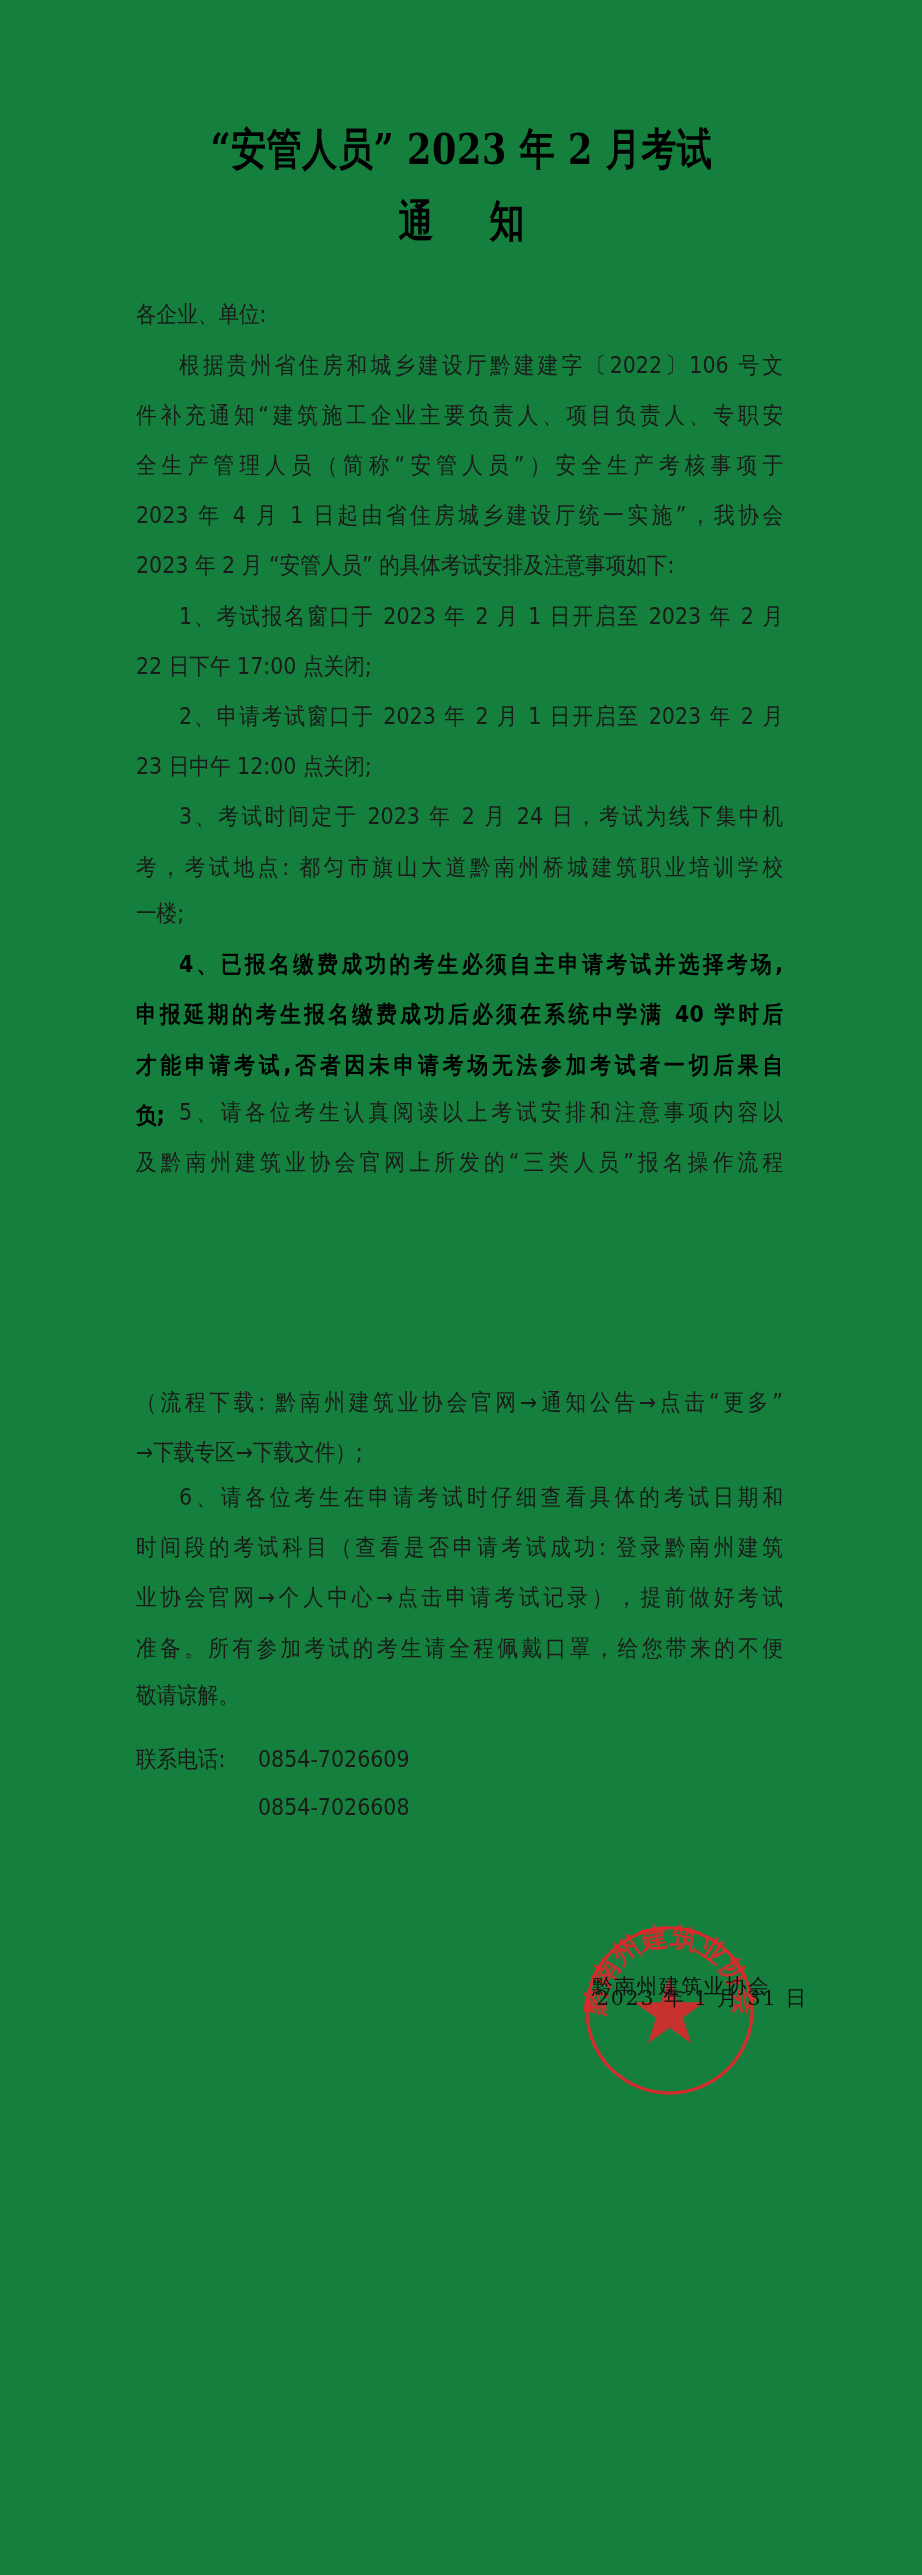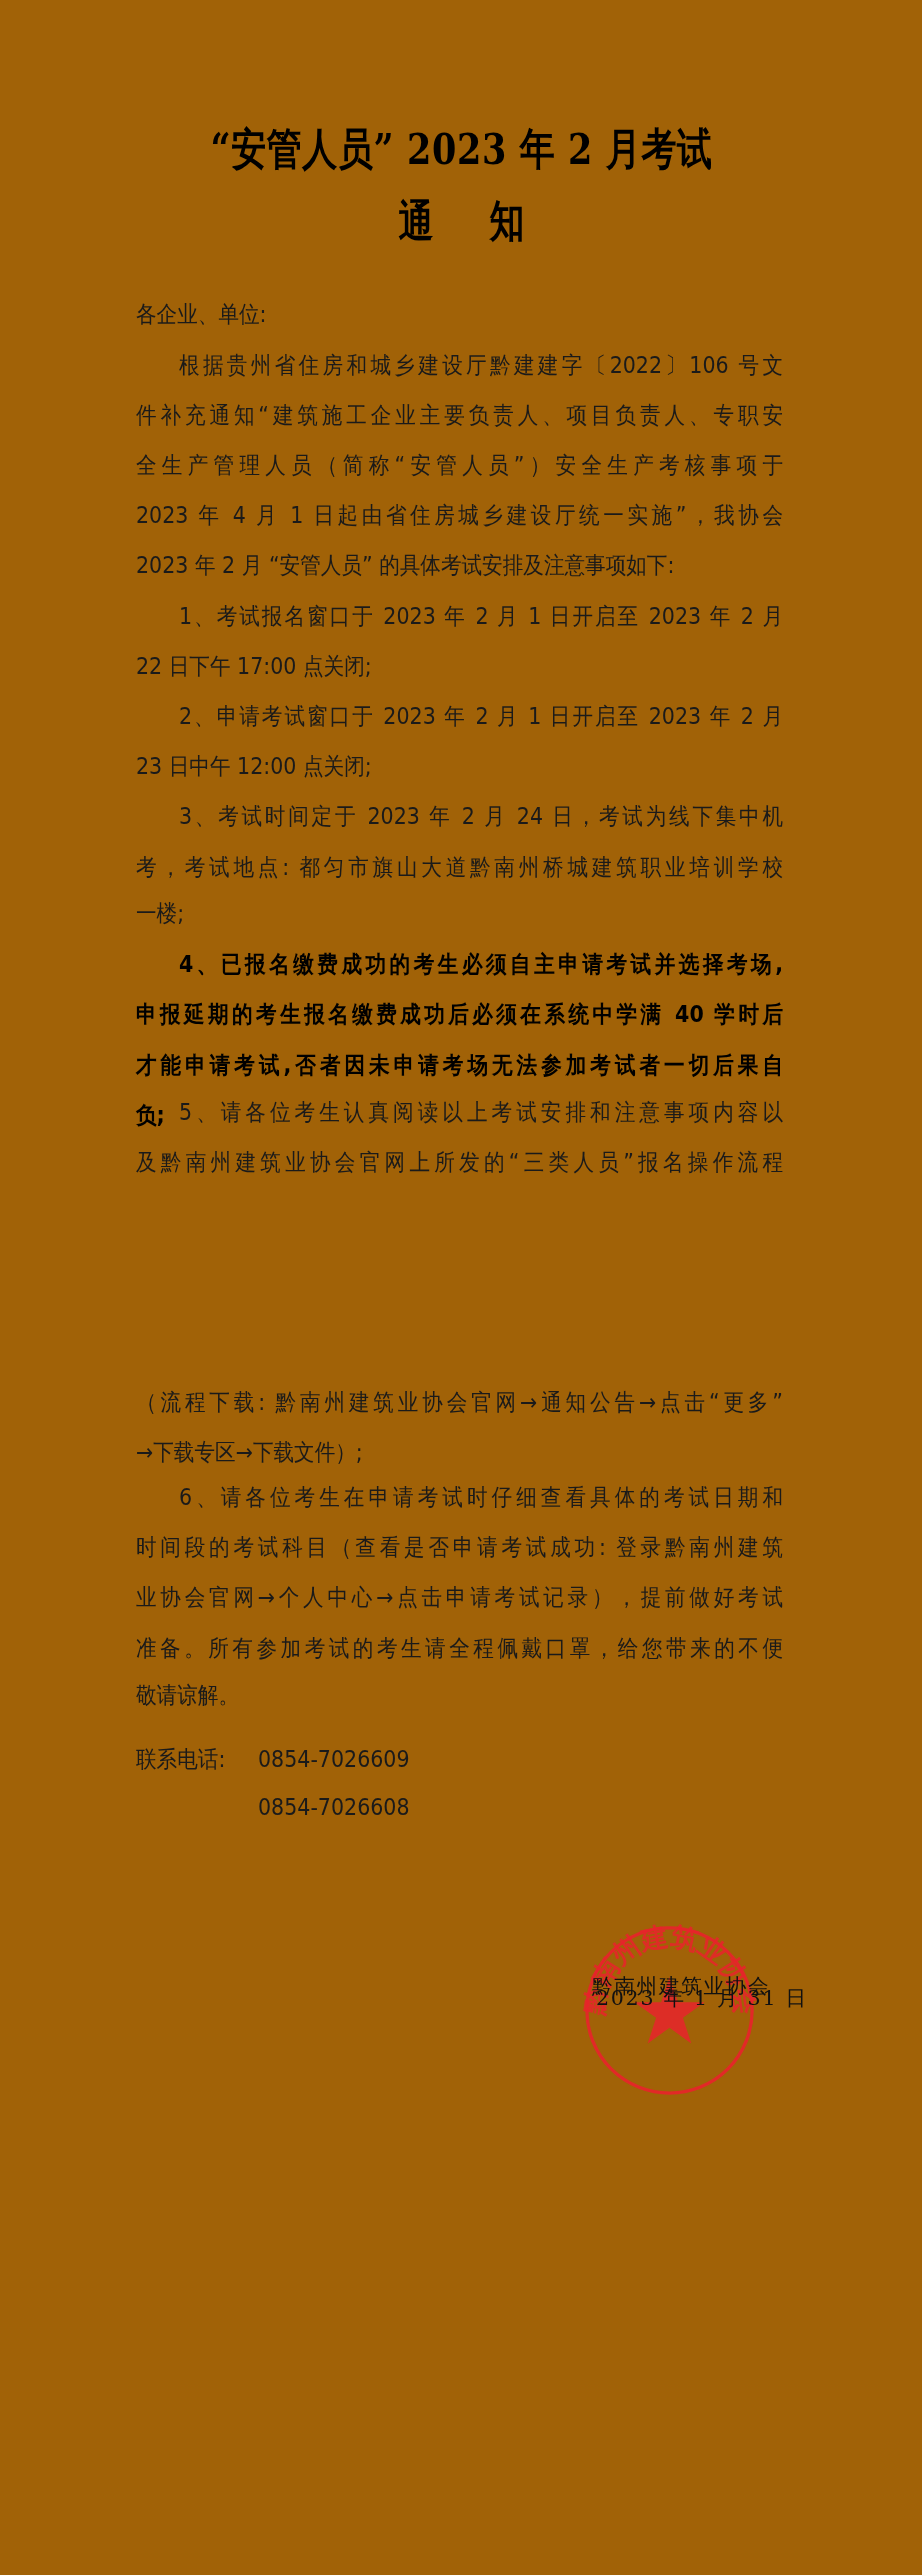--- a/index.html
+++ b/index.html
@@ -1,17 +1,17 @@
 <!DOCTYPE html>
 <html style="font-size:9px"><head>
 <meta charset="utf-8">
 <style>
   html, body { margin: 0; padding: 0; background: #ffffff; }
   body { width: 923px; height: 2576px; position: relative; overflow: hidden; }
-  .page { position: absolute; left: 0; top: 0; width: 923px; height: 2576px; background: #a16207; }
+  .page { position: absolute; left: 0; top: 0; width: 923px; height: 2576px; background: #15803d; }
   .title {
     position: absolute; left: 0; width: 923px; text-align: center;
     font-family: "DejaVu Serif", "Liberation Serif", serif;
     font-weight: bold; color: #000; white-space: nowrap;
   }
   .title1 { top: 120px; font-size: 35px; letter-spacing: 0.6px; transform: scaleY(1.25); transform-origin: center top; }
   .title2 { top: 192px; font-size: 35px; letter-spacing: 56px; padding-left: 56px; box-sizing: border-box; transform: scaleY(1.25); transform-origin: center top; }
   .line {
     position: absolute; left: 136px; width: 647px;
     font-family: "DejaVu Sans", "Liberation Sans", sans-serif;

